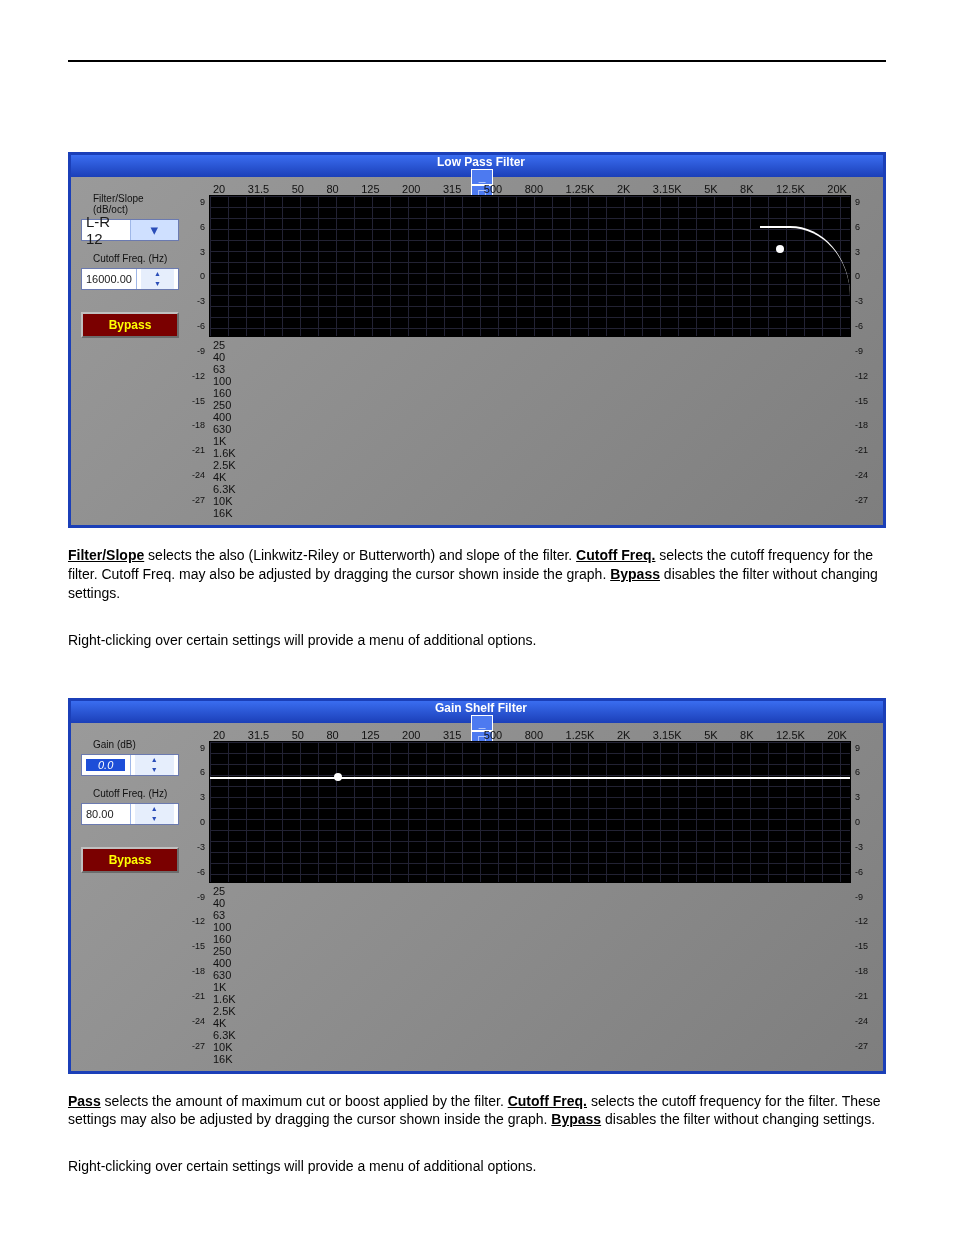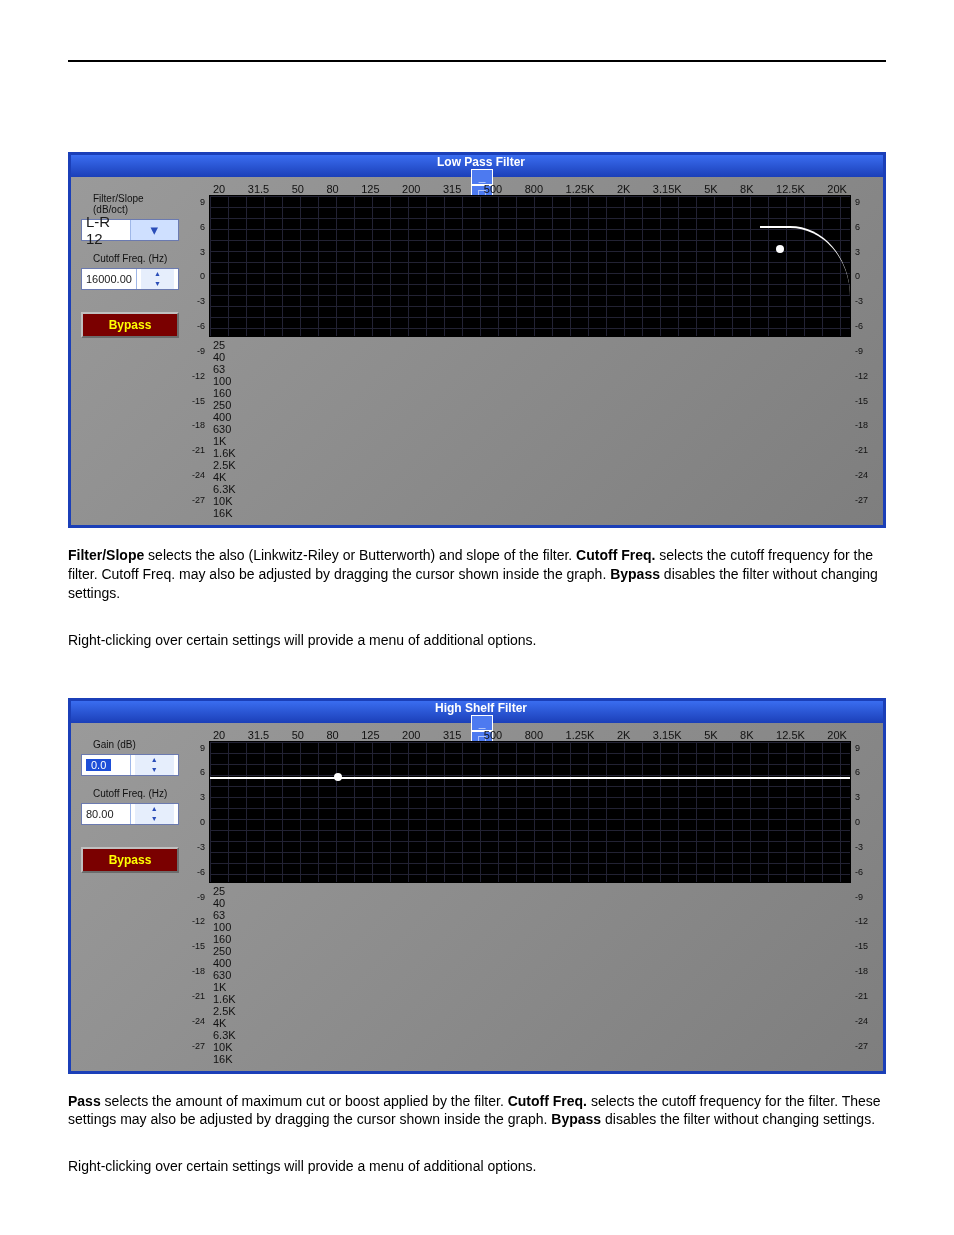--- a/index.html
+++ b/index.html
@@ -64,21 +64,21 @@
   .combo .arrow {
     width:18px; height:100%; background:#cfe0ff;
     display:flex; align-items:center; justify-content:center;
     border-left:1px solid #9fb7e8; color:#2a4db8;
   }
   .spin {
     display:flex; align-items:center;
     background:#fff; border:1px solid #6b7ab0; height:20px; font-size:11px;
   }
   .spin span { flex:1; padding:0 4px; }
-  .spin .sel { background:#1d4ed8; color:#fff; padding:0 5px; }
+  .spin .sel { background:#1d4ed8; color:#fff; padding:0 12px;font-style:italic; }
   .spin .arrows {
     width:16px; display:flex; flex-direction:column; border-left:1px solid #9fb7e8;
   }
   .spin .arrows div { height:10px; font-size:7px; line-height:9px; text-align:center; color:#2a4db8; background:#e6eefc;}
   .bypass {
     margin-top:22px;
     background:#7a0000; color:#ff0; font-weight:bold;
     border:2px outset #c0c0c0; height:22px; display:flex;
     align-items:center; justify-content:center; font-size:12px;
   }
@@ -103,21 +103,21 @@
   }
   .curve {
     position:absolute; right:0; top:30px; width:90px; height:80px;
     border-top:2px solid #fff; border-right:none;
     border-top-right-radius:60px 70px;
   }
   .node { position:absolute; width:8px; height:8px; background:#fff; border-radius:50%; transform:translate(-50%,-50%); }
   .flatline { position:absolute; left:0; right:0; top:36%; height:2px; background:#fff; }
 
   p { margin: 8px 0; line-height:1.35; }
-  .bold { font-weight:bold; }
+  .bold { font-weight:bold;text-decoration:underline; }
 </style>
 </head>
 <body>
 
 <div class="page">
   <div class="rule"></div>
 
   <div class="win">
     <div class="titlebar">
       <span>Low Pass Filter</span>
@@ -220,21 +220,21 @@
     </div>
   </div>
 
   <p>
     <span class="bold">Filter/Slope</span><span> selects the also (Linkwitz-Riley or Butterworth) and slope of the filter. </span><span class="bold">Cutoff Freq.</span><span> selects the cutoff frequency for the filter. Cutoff Freq. may also be adjusted by dragging the cursor shown inside the graph. </span><span class="bold">Bypass</span><span> disables the filter without changing settings.</span>
   </p>
   <p style="margin-top:28px; margin-bottom:48px;">Right-clicking over certain settings will provide a menu of additional options.</p>
 
   <div class="win">
     <div class="titlebar">
-      <span>High Shelf Filter</span>
+      <span>Gain Shelf Filter</span>
       <span class="tb-spacer"></span>
       <span class="tb-btn">_</span>
       <span class="tb-btn">□</span>
       <span class="tb-btn tb-close">×</span>
     </div>
     <div class="win-body">
       <div class="sidebar">
         <div class="side-label">Gain (dB)</div>
         <div class="spin">
           <span><span class="sel">0.0</span></span>

